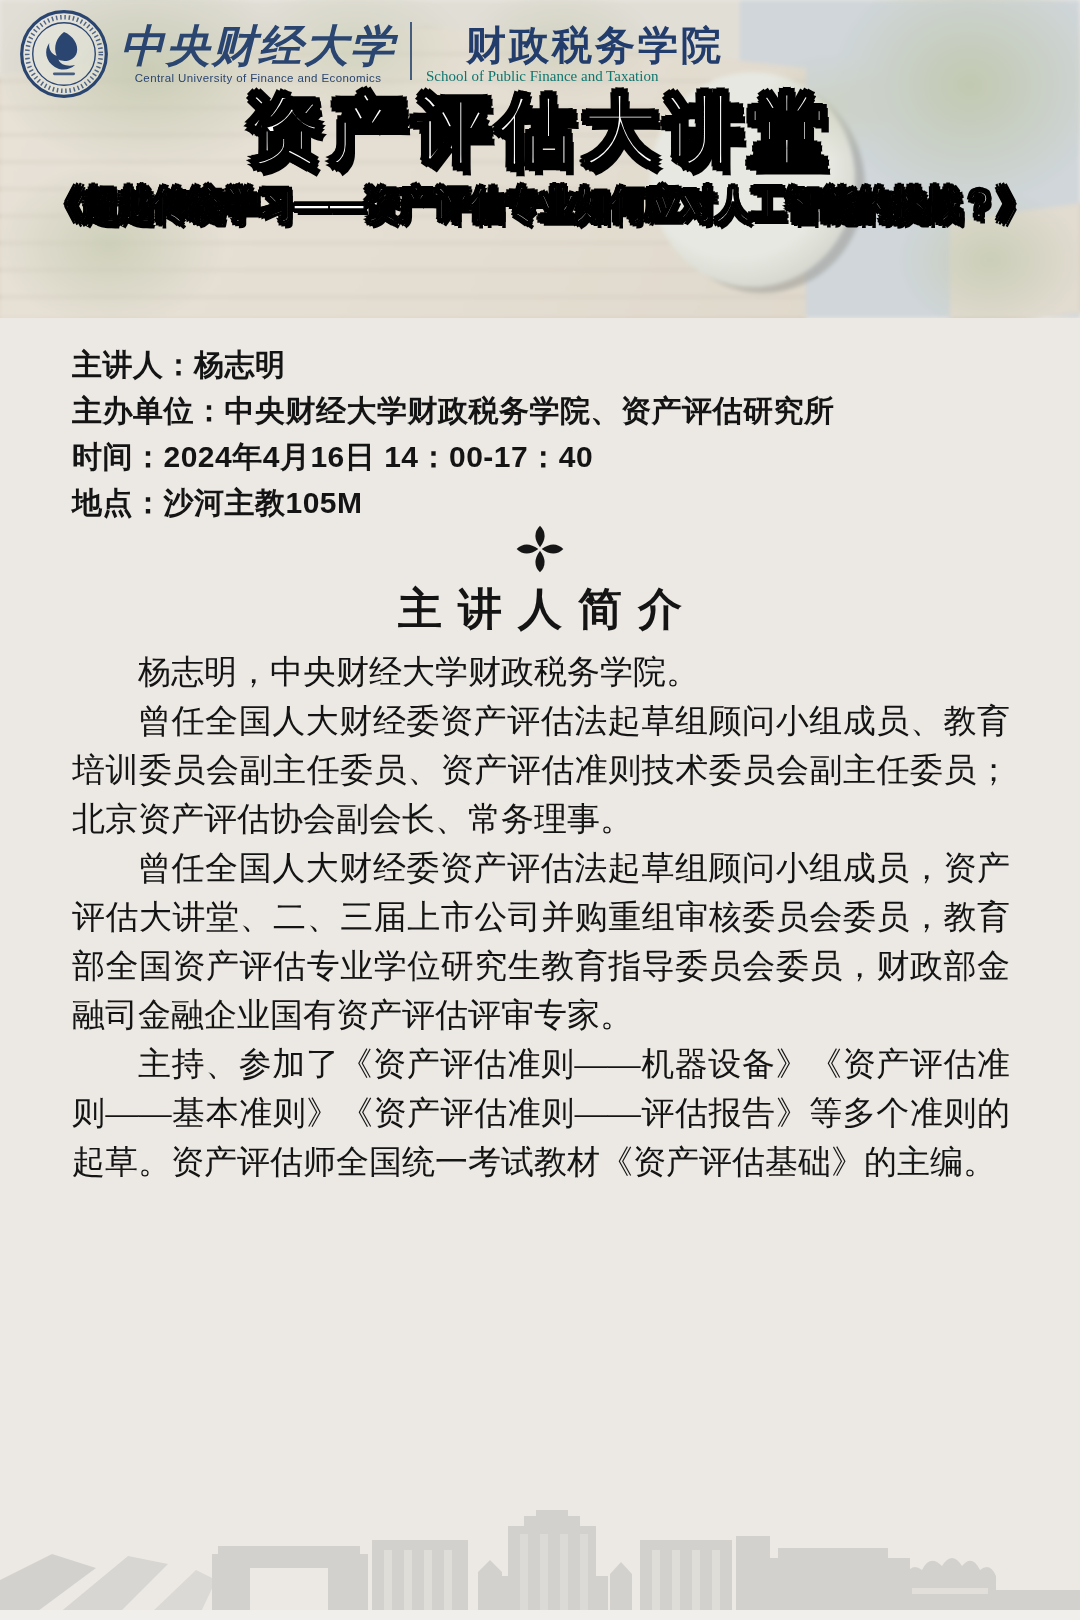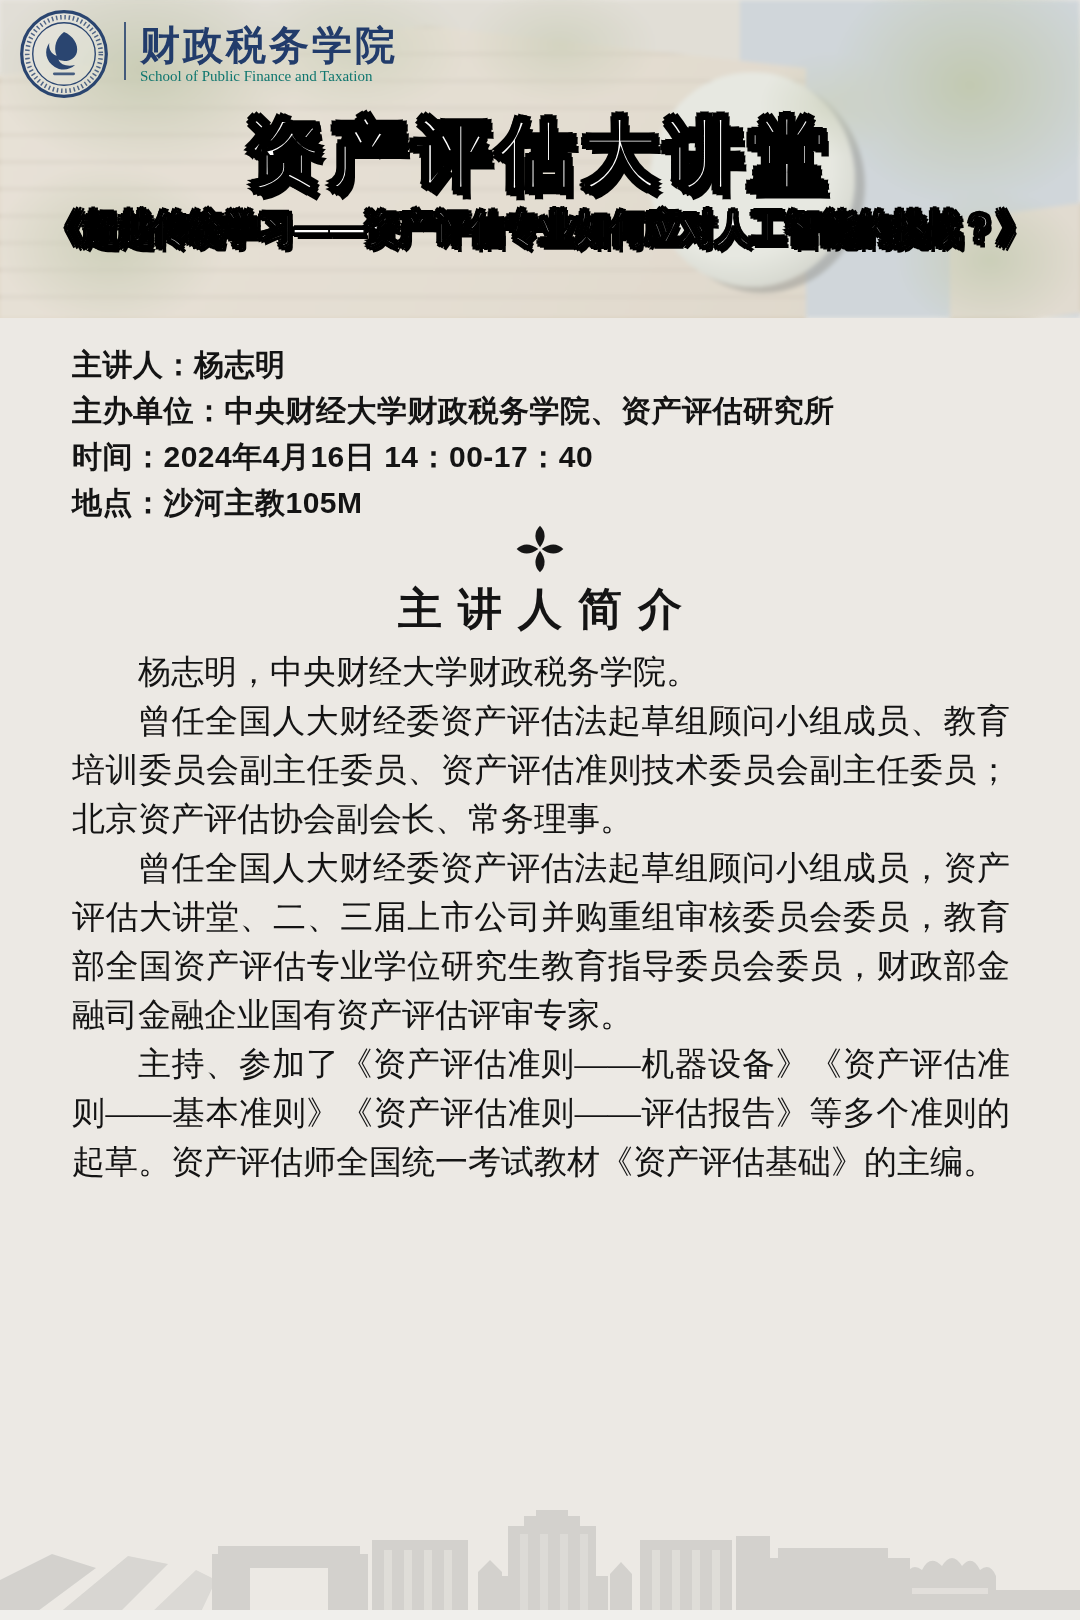--- a/index.html
+++ b/index.html
@@ -57,25 +57,25 @@
   .seal{width:92px;height:92px;flex:0 0 auto;}
   .brand-cn-wrap{display:flex;flex-direction:column;align-items:center;margin-left:10px;}
   .brand-cn{
     font-family:"Liberation Serif","DejaVu Serif",serif;
     font-style:italic;font-weight:700;font-size:44px;line-height:1.05;
     color:var(--navy,#2a4570);letter-spacing:2px;white-space:nowrap;
   }
   .brand-en{font-size:11.5px;color:var(--navy,#2a4570);letter-spacing:.4px;margin-top:2px;white-space:nowrap;}
   .brand-divider{width:2px;height:58px;background:var(--navy,#2a4570);opacity:.85;margin:0 14px 6px 14px;}
   .school-wrap{display:flex;flex-direction:column;align-items:flex-start;}
-  .school-cn{font-weight:800;font-size:40px;line-height:1.05;color:#223c6b;letter-spacing:3px;white-space:nowrap;}
+  .school-cn{font-weight:800;font-size:40px;line-height:1.05;color:#223c6b;letter-spacing:3px;white-space:nowrap;margin-left:40px;}
   .school-en{font-family:"Liberation Serif","DejaVu Serif",serif;font-size:15px;color:#0f766e;margin-top:2px;white-space:nowrap;}
 
   
-  .titles{position:absolute;top:114px;left:0;width:100%;text-align:center;z-index:5;}
+  .titles{position:absolute;top:90px;left:0;width:100%;text-align:center;z-index:5;}
   .main-title{
     font-size:76px;font-weight:900;letter-spacing:8px;line-height:1.05;
     color:var(--title_fill,#fff);
     -webkit-text-stroke:2px var(--title_outline,#000);
     text-shadow:
       -4px -4px 0 #000, 4px -4px 0 #000, -4px 4px 0 #000, 4px 4px 0 #000,
       -5px 0 0 #000, 5px 0 0 #000, 0 -5px 0 #000, 0 5px 0 #000,
       6px 9px 0 #000;
     white-space:nowrap;
   }
@@ -142,20 +142,24 @@
     </div>
 
     <div class="brandbar">
       <svg class="seal" viewBox="0 0 100 100">
         <circle cx="50" cy="50" r="46" fill="rgba(255,255,255,0.25)" stroke="#2a4570" stroke-width="3.5"></circle>
         <circle cx="50" cy="50" r="34" fill="none" stroke="#2a4570" stroke-width="1.5"></circle>
         <circle cx="50" cy="50" r="40" fill="none" stroke="#2a4570" stroke-width="5" stroke-dasharray="1.6 3" opacity="0.8"></circle>
         <path d="M50 26 C42 32 38 42 42 52 C36 50 33 44 34 38 C28 46 30 58 40 64 C46 68 56 68 62 62 C54 64 46 62 44 56 C52 60 62 56 64 48 C66 40 60 30 50 26 Z" fill="#2a4570"></path>
         <rect x="38" y="70" width="24" height="3" rx="1.5" fill="#2a4570" opacity="0.85"></rect>
       </svg>
+      <div class="brand-cn-wrap">
+        <div class="brand-cn">中央财经大学</div>
+        <div class="brand-en">Central University of Finance and Economics</div>
+      </div>
       <div class="brand-divider"></div>
       <div class="school-wrap">
         <div class="school-cn">财政税务学院</div>
         <div class="school-en">School of Public Finance and Taxation</div>
       </div>
     </div>
 
     <div class="titles">
       <div class="main-title">资产评估大讲堂</div>
       <div class="sub-title">《超越传统学习——资产评估专业如何应对人工智能的挑战？》</div>

